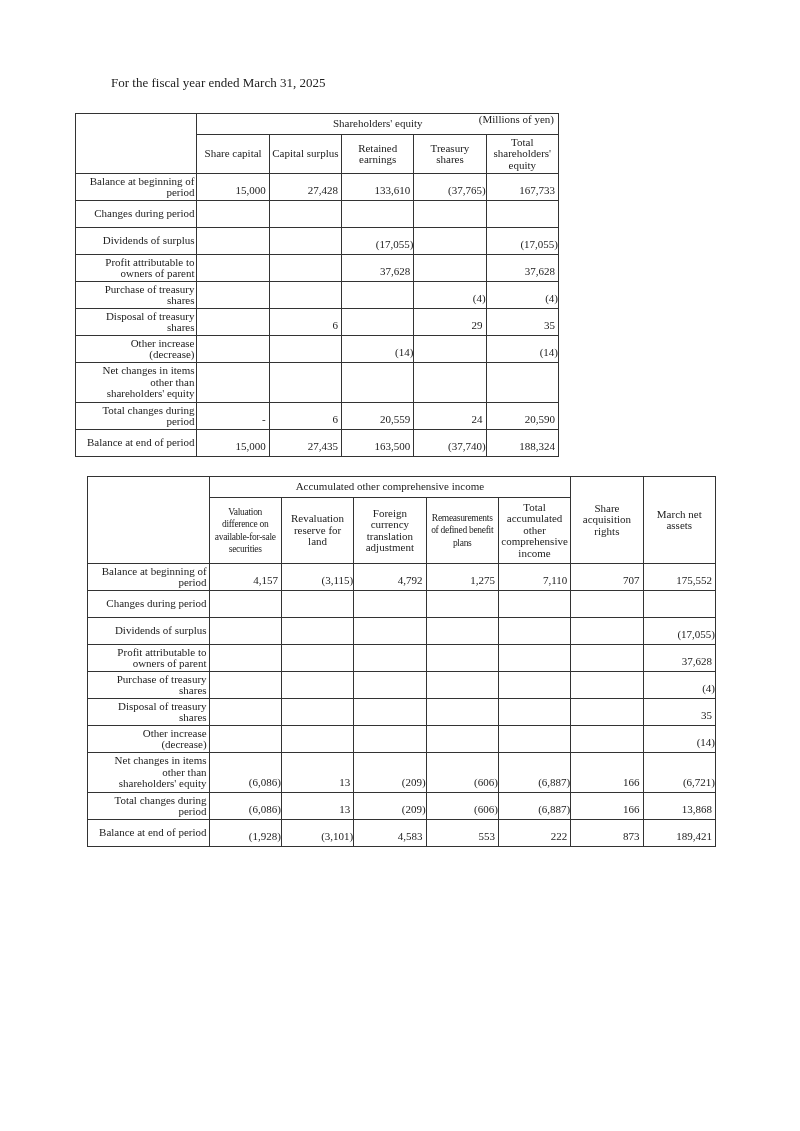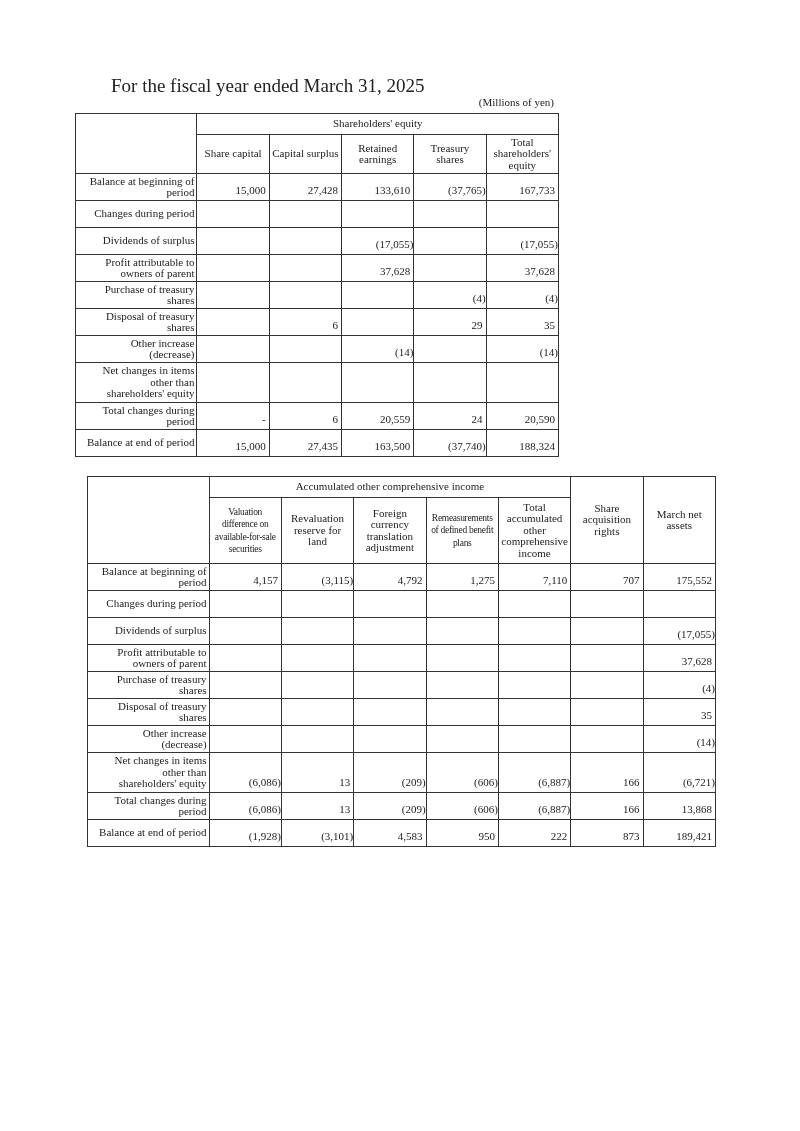--- a/index.html
+++ b/index.html
@@ -1,18 +1,18 @@
 <!DOCTYPE html>
 <html><head>
 <meta charset="utf-8">
 <style>
   html, body { margin:0; padding:0; background:#ffffff; }
   body { width:800px; height:1131px; position:relative; font-family:"Liberation Serif", serif; color:#222; overflow:hidden; }
-  .title { position:absolute; left:111px; top:75px; font-size:19px; }
-  .unit { position:absolute; left:470px; top:96px; font-size:11px; width:84px; text-align:right; }
+  .title { position:absolute; left:111px; top:75px; font-size:13px; }
+  .unit { position:absolute; left:470px; top:113px; font-size:11px; width:84px; text-align:right; }
   table.stmt { position:absolute; border-collapse:collapse; table-layout:fixed; font-size:11px; line-height:11.5px; }
   table.stmt td, table.stmt th { border:1.3px solid #333; padding:0 2px; font-weight:normal; overflow:hidden; }
   table.stmt th.col { text-align:center; vertical-align:middle; }
   table.stmt th.group { height:20px; }
   table.stmt td.label { text-align:right; vertical-align:middle; padding-left:4px; white-space:normal; }
   table.stmt td.label.indent { padding-left:14px; }
   table.stmt td.num { text-align:right; vertical-align:bottom; padding-right:3px; padding-bottom:4px; white-space:nowrap; }
   table.stmt td.num.neg { padding-right:0; }
   #t1 { left:75px; top:113px; width:484px; }
   #t2 { left:75px; top:476px; width:629px;margin-left:12px; }
@@ -249,19 +249,19 @@
         <td class="num neg">(606)</td>
         <td class="num neg">(6,887)</td>
         <td class="num">166</td>
         <td class="num">13,868</td>
       </tr>
       <tr class="r">
         <td class="label">Balance at end of period</td>
         <td class="num neg">(1,928)</td>
         <td class="num neg">(3,101)</td>
         <td class="num">4,583</td>
-        <td class="num">950</td>
+        <td class="num">553</td>
         <td class="num">222</td>
         <td class="num">873</td>
         <td class="num">189,421</td>
       </tr>
     </tbody>
 </table>
 
 </body></html>

